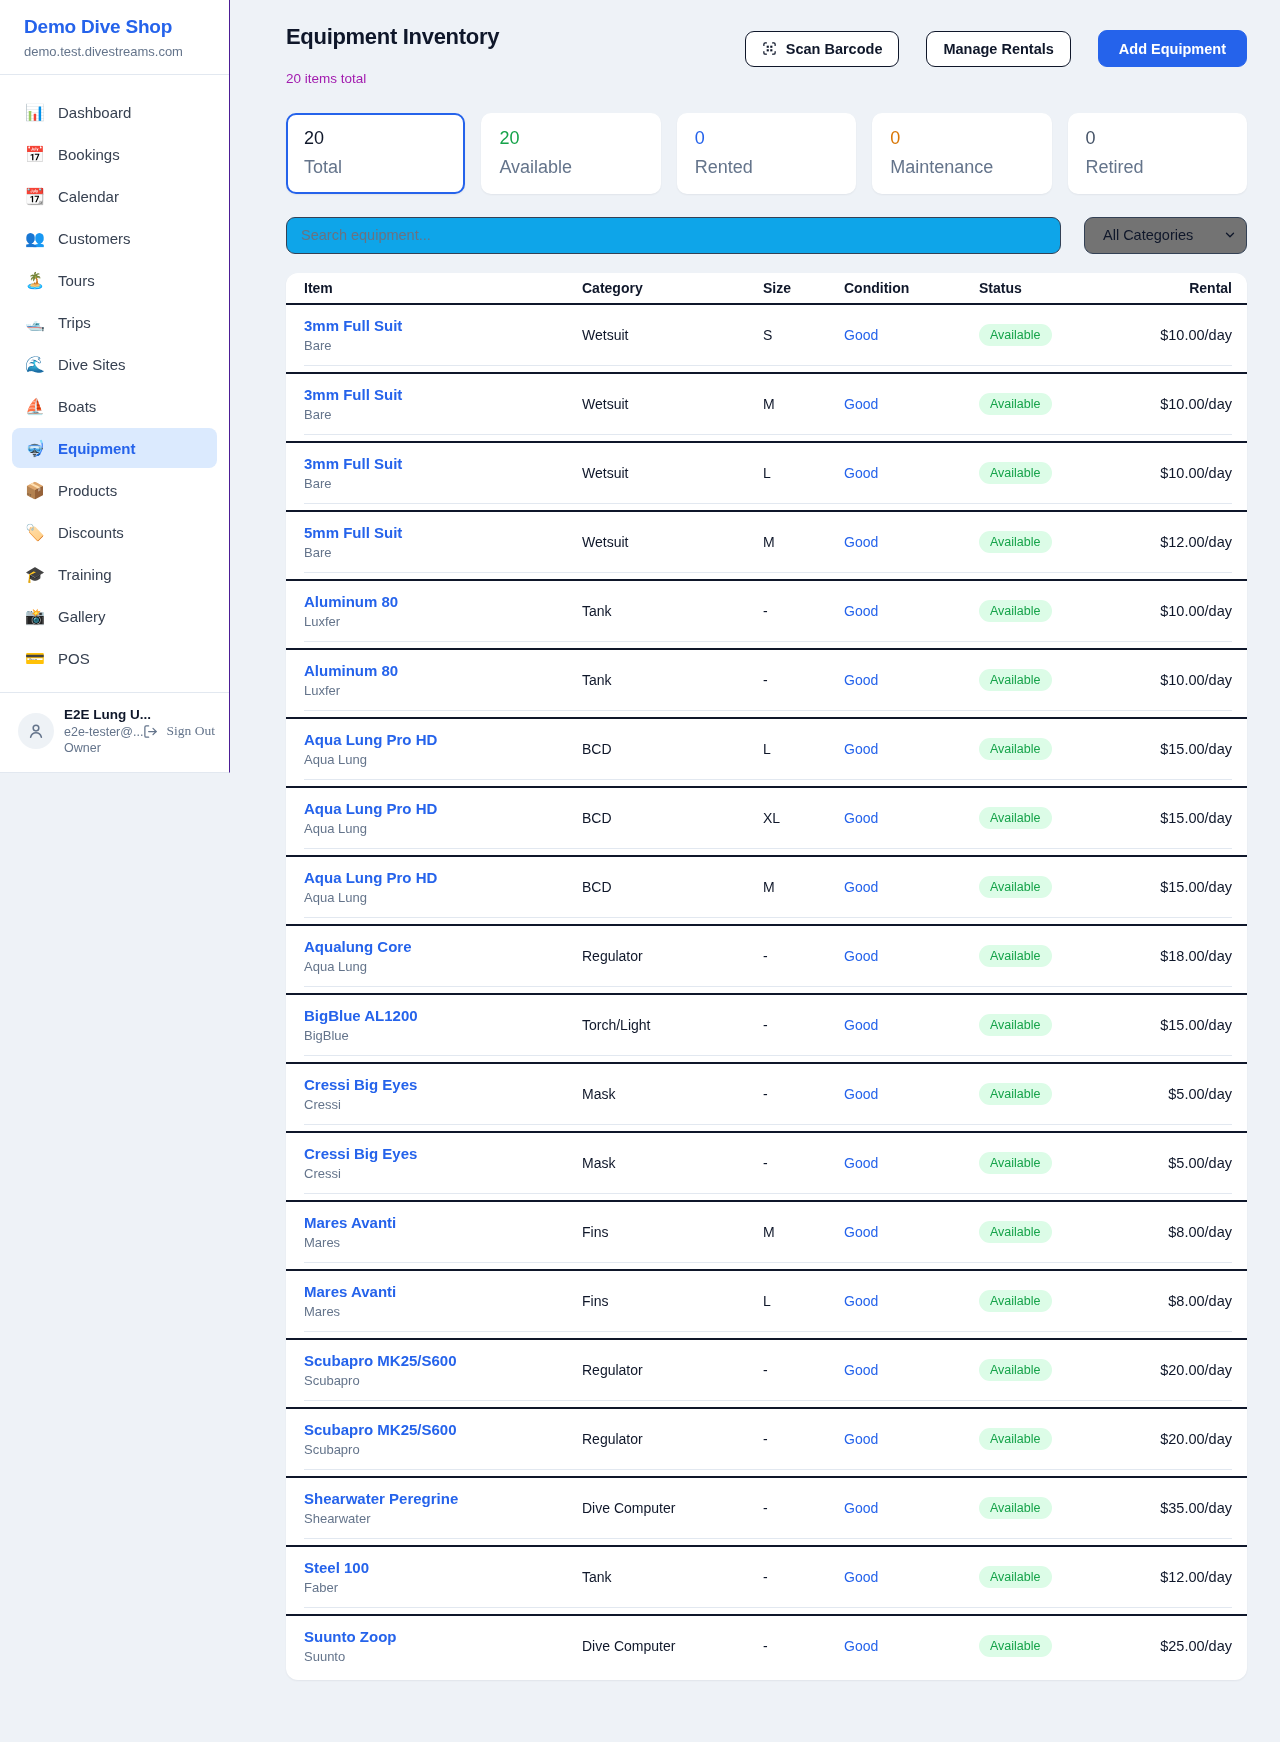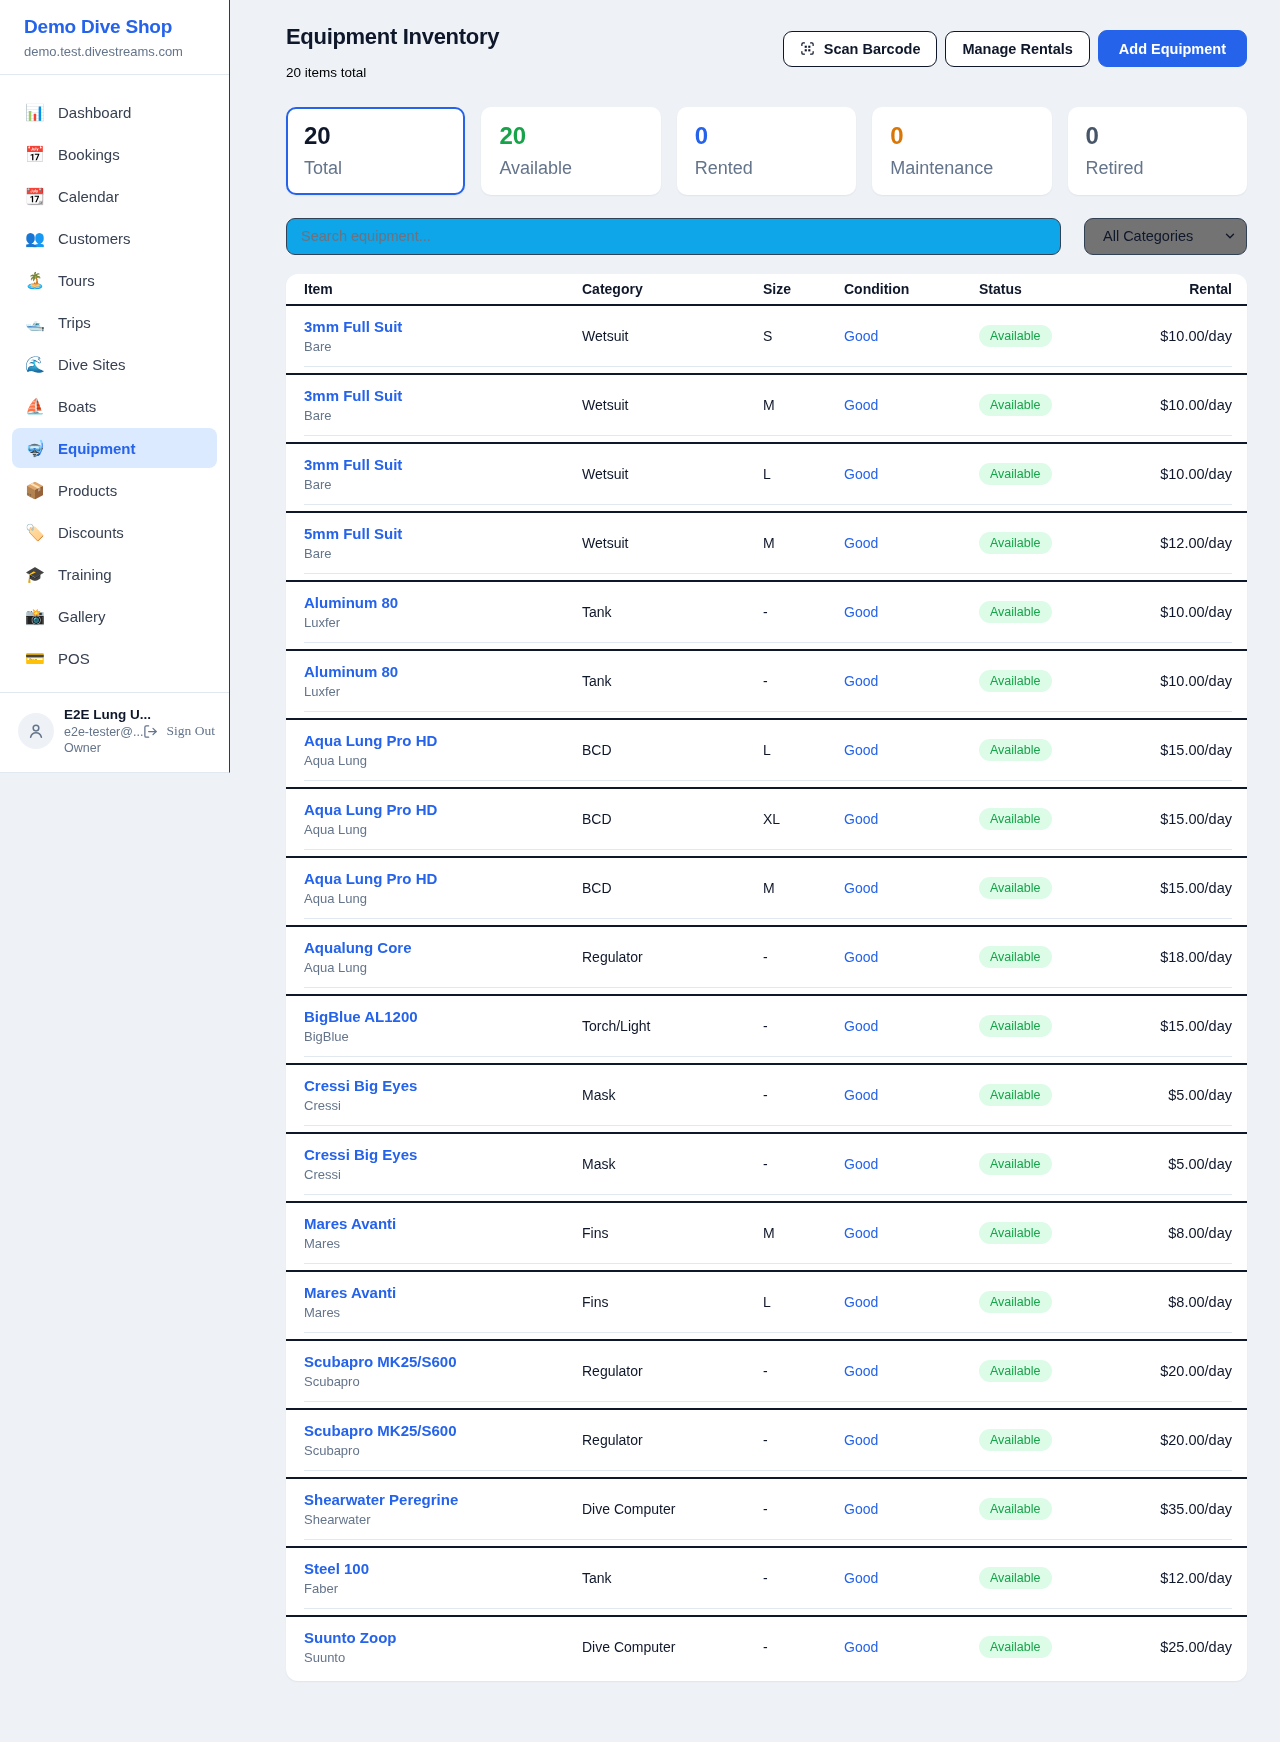--- a/index.html
+++ b/index.html
@@ -39,37 +39,37 @@
   .signout {
     margin-left:auto; display:flex; align-items:center; gap:9px;
     background:none; border:none; color:#64748b; font-size:13.5px;
     font-family:Liberation Serif, serif; cursor:pointer; white-space:nowrap;
   }
 
   
   .main { flex:1; padding:24px 33px 34px 56px; }
   .page-head { display:flex; justify-content:space-between; align-items:flex-start; }
   .page-title { font-size:22px; font-weight:800; letter-spacing:-0.3px; }
-  .page-sub { font-size:13.5px; color:#000000; margin-top:15px; }
-  .head-actions { display:flex; gap:8px; align-items:center; margin-top:6px; }
+  .page-sub { font-size:13.5px; color:#a21caf; margin-top:21px; }
+  .head-actions { display:flex; gap:27px; align-items:center; margin-top:6px; }
   .btn {
     height:36px; display:inline-flex; align-items:center; gap:9px; padding:0 16px;
     border:1px solid #0f172a; border-radius:9px; background:#fff; color:#0f172a;
     font-family:inherit; font-size:14.5px; font-weight:600; cursor:pointer; white-space:nowrap;
   }
   .btn-primary { background:#2563eb; border-color:#2563eb; color:#fff; height:37px; padding:0 20px; }
 
   
   .stats { display:grid; grid-template-columns:repeat(5,1fr); gap:16px; margin-top:27px; }
   .stat {
     background:#fff; border:2px solid transparent; border-radius:10px;
     padding:13px 16px 14px; box-shadow:0 1px 2px rgba(15,23,42,.06); cursor:pointer;
   }
   .stat.active { border-color:#2563eb; }
-  .stat-value { font-size:24px; font-weight:700; line-height:1.2; }
+  .stat-value { font-size:18px; font-weight:400; line-height:1.2; }
   .stat-label { font-size:18px; color:#64748b; margin-top:7px; }
 
   
   .filters { display:flex; gap:23px; margin-top:23px; }
   .search-input {
     flex:1; height:37px; border:1px solid #334155; border-radius:9px; background:#0ea5e9;
     padding:0 14px; font-family:inherit; font-size:14.5px; color:#0f172a; outline:none;
   }
   .search-input::placeholder { color:#6b7280; }
   .select-wrap { position:relative; width:163px; flex:none; }

